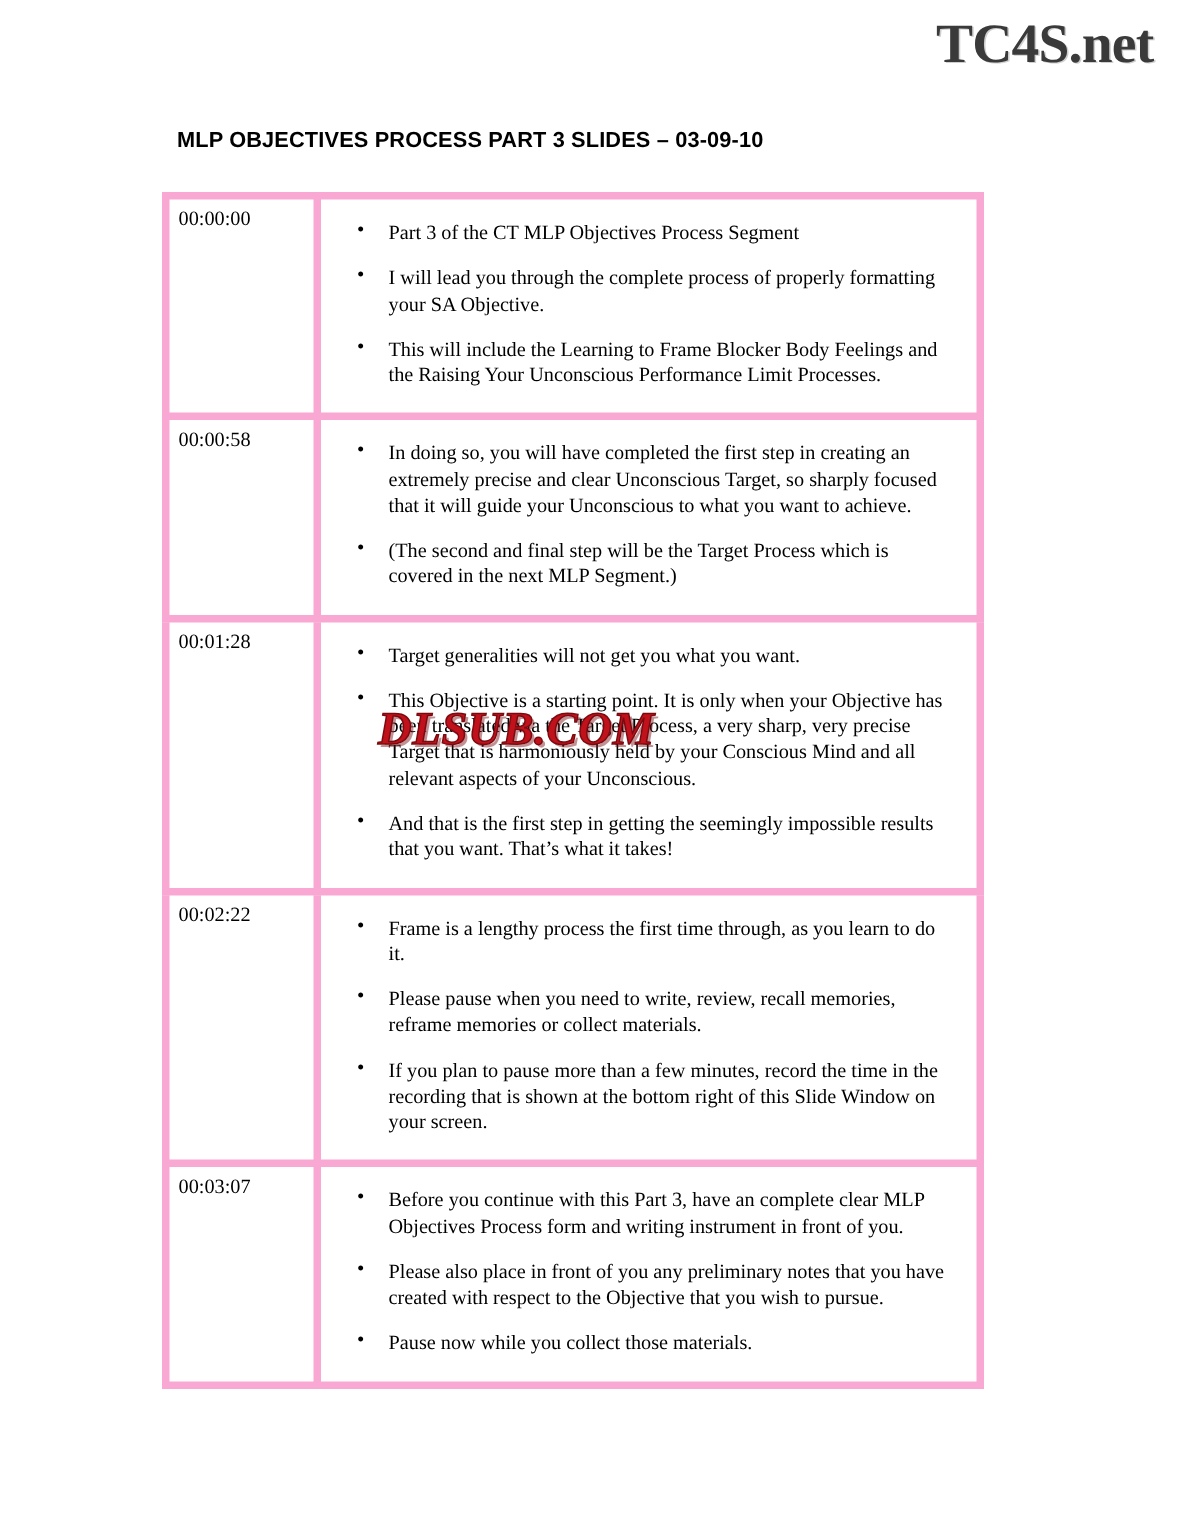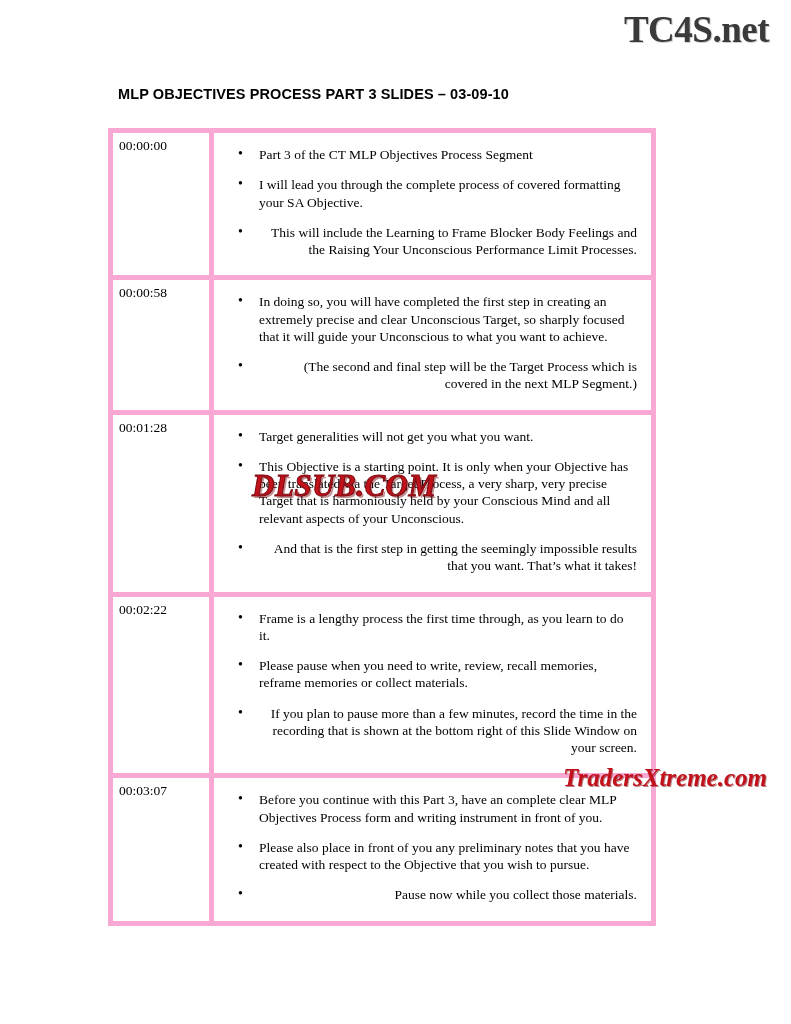--- a/index.html
+++ b/index.html
@@ -75,21 +75,20 @@
     padding: 0;
     list-style: none;
   }
   ul.bullets li {
     position: relative;
     padding-left: 31px;
     margin: 0 0 13px 0;
   }
   ul.bullets li:last-child {
     margin-bottom: 0;
-    text-align: right;
   }
   ul.bullets li::before {
     content: "\2022";
     position: absolute;
     left: 10px;
     top: -1px;
     font-size: 14px;
     line-height: 1.28;
   }
   
@@ -130,21 +129,21 @@
 
   <div class="doc-title">MLP OBJECTIVES PROCESS PART 3 SLIDES – 03-09-10</div>
 
   <table class="slides">
     <tbody>
       <tr>
         <td class="timecode">00:00:00</td>
         <td class="content">
           <ul class="bullets">
             <li>Part 3 of the CT MLP Objectives Process Segment</li>
-            <li>I will lead you through the complete process of covered formatting your SA Objective.</li>
+            <li>I will lead you through the complete process of properly formatting your SA Objective.</li>
             <li>This will include the Learning to Frame Blocker Body Feelings and the Raising Your Unconscious Performance Limit Processes.</li>
           </ul>
         </td>
       </tr>
       <tr>
         <td class="timecode">00:00:58</td>
         <td class="content">
           <ul class="bullets">
             <li>In doing so, you will have completed the first step in creating an extremely precise and clear Unconscious Target, so sharply focused that it will guide your Unconscious to what you want to achieve.</li>
             <li>(The second and final step will be the Target Process which is covered in the next MLP Segment.)</li>
@@ -179,15 +178,14 @@
             <li>Please also place in front of you any preliminary notes that you have created with respect to the Objective that you wish to pursue.</li>
             <li>Pause now while you collect those materials.</li>
           </ul>
         </td>
       </tr>
     </tbody>
   </table>
 
   <div class="center-watermark">DLSUB.COM</div>
 
-  <div class="bottom-logo">TradersXtreme.com</div>
 
 </div>
 
 </body></html>

